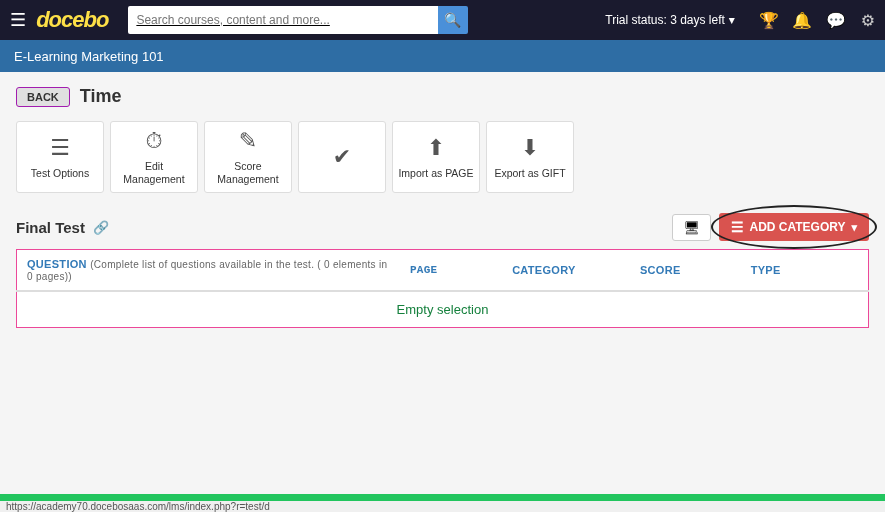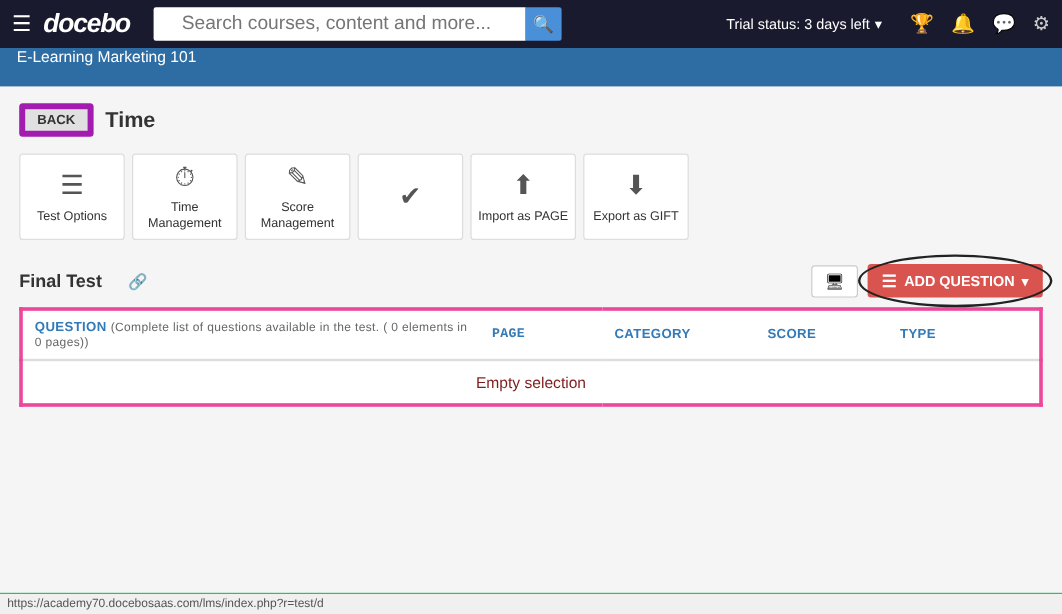--- a/index.html
+++ b/index.html
@@ -12,41 +12,42 @@
       display: flex;
       align-items: center;
       padding: 0 10px;
       gap: 10px;
     }
     .hamburger-icon { color: #fff; font-size: 18px; cursor: pointer; }
     .logo {
       display: flex; align-items: center;
     }
     .logo-text {
-      color: #ffffff;
+      color: #fde047;
       font-size: 22px;
       font-weight: bold;
       font-style: italic;
       letter-spacing: -1px;
     }
     .search-bar {
       flex: 1;
       max-width: 340px;
       display: flex;
       align-items: center;
       margin-left: 10px;
     }
     .search-bar input {
       width: 100%;
       height: 28px;
       border: none;
       border-radius: 2px 0 0 2px;
-      padding: 0 23px;
-      font-size: 16px;
+      padding: 0 8px;
+      font-size: 12px;
       outline: none;
+      text-decoration: underline;
     }
     .search-btn {
       background: #4a90d9;
       border: none;
       height: 28px;
       width: 34px;
       cursor: pointer;
       border-radius: 0 2px 2px 0;
       color: #fff;
       font-size: 14px;
@@ -61,37 +62,38 @@
     .nav-icons {
       display: flex; align-items: center; gap: 14px; margin-left: 14px;
     }
     .nav-icon { color: #ccc; font-size: 16px; cursor: pointer; }
 
     
     .breadcrumb-bar {
       background: #2e6da4;
       height: 32px;
       display: flex;
+      align-items: center;
       padding: 0 14px;
     }
     .breadcrumb-text {
       color: #fff;
       font-size: 13px;
     }
 
     
     .page-content {
       padding: 14px 16px;
     }
     .page-header {
       display: flex; align-items: center; gap: 10px; margin-bottom: 14px;
     }
     .back-btn {
       background: #e0e0e0;
-      border: 5px solid #a21caf;
+      border: 1px solid #a21caf;
       border-radius: 3px;
       padding: 3px 10px;
       font-size: 11px;
       font-weight: bold;
       cursor: pointer;
       color: #333;
     }
     .page-title { font-size: 18px; font-weight: bold; color: #333; }
 
     
@@ -121,21 +123,21 @@
     .test-section-header {
       display: flex;
       align-items: center;
       justify-content: space-between;
       margin-bottom: 8px;
     }
     .test-title {
       font-size: 15px;
       font-weight: bold;
       color: #333;
-      display: flex; align-items: center; gap: 22px; text-align: right;
+      display: flex; align-items: center; gap: 8px; text-align: right;
     }
     .edit-icon { font-size: 13px; color: #666; cursor: pointer; }
     .test-actions { display: flex; align-items: center; gap: 8px; }
     .preview-btn {
       background: #fff;
       border: 1px solid #ccc;
       border-radius: 3px;
       padding: 5px 10px;
       cursor: pointer;
       font-size: 13px;
@@ -168,38 +170,38 @@
       border: 2.5px solid #222;
       border-radius: 50%;
       pointer-events: none;
     }
 
     
     .questions-table {
       width: 100%;
       border-collapse: collapse;
       background: #fff;
-      border: 3px solid #ec4899;
+      border: 1px solid #ec4899;
     }
     .questions-table thead tr {
       background: #fff;
       border-bottom: 2px solid #ddd;
     }
     .questions-table th {
       text-align: left;
       padding: 8px 10px;
       font-size: 11px;
       font-weight: bold;
       color: #337ab7;
       text-transform: uppercase;
       letter-spacing: 0.3px;
     }
     .questions-table td {
       padding: 10px 10px;
-      color: #7f1d1d;
+      color: #15803d;
       text-align: center;
       font-size: 13px;
     }
     .th-question { width: 45%; color: #337ab7 !important; }
     .th-question .sub-text { font-weight: normal; color: #666; font-size: 10px; text-transform: none; }
     .th-page { width: 12%; font-family: Liberation Mono, monospace; }
     .th-category { width: 15%; }
     .th-score { width: 13%; }
     .th-type { width: 15%; }
 
@@ -207,21 +209,21 @@
     .status-bar {
       position: absolute;
       bottom: 0;
       left: 0;
       right: 0;
       background: #f0f0f0;
       height: 18px;
       display: flex;
       align-items: center;
       padding: 0 6px;
-      border-top: 1px solid #22c55e;
+      border-top: 7px solid #22c55e;
     }
     .status-url { font-size: 10px; color: #555; }
   </style>
 </head>
 <body>
 
 <div class="top-nav">
   <span class="hamburger-icon">☰</span>
   <div class="logo">
     <span class="logo-text">docebo</span>
@@ -253,21 +255,21 @@
     <span class="page-title">Time</span>
   </div>
 
   <div class="cards-row">
     <div class="card">
       <span class="card-icon">☰</span>
       <span class="card-label">Test Options</span>
     </div>
     <div class="card">
       <span class="card-icon">⏱</span>
-      <span class="card-label">Time Management</span>
+      <span class="card-label">Edit Management</span>
     </div>
     <div class="card">
       <span class="card-icon">✎</span>
       <span class="card-label">Score Management</span>
     </div>
     <div class="card">
       <span class="card-icon">✔</span>
     </div>
     <div class="card">
       <span class="card-icon">⬆</span>
@@ -284,21 +286,21 @@
       <span>Final Test</span>
       <span class="edit-icon">🔗</span>
     </div>
     <div class="test-actions">
       <button class="preview-btn">
         <span>🖥</span>
       </button>
       <div class="btn-circle-highlight">
         <button class="add-question-btn">
           <span class="btn-icon">☰</span>
-          <span>ADD QUESTION</span>
+          <span>ADD CATEGORY</span>
           <span class="dropdown-arrow">▾</span>
         </button>
       </div>
     </div>
   </div>
 
   <table class="questions-table">
     <thead>
       <tr>
         <th class="th-question">

